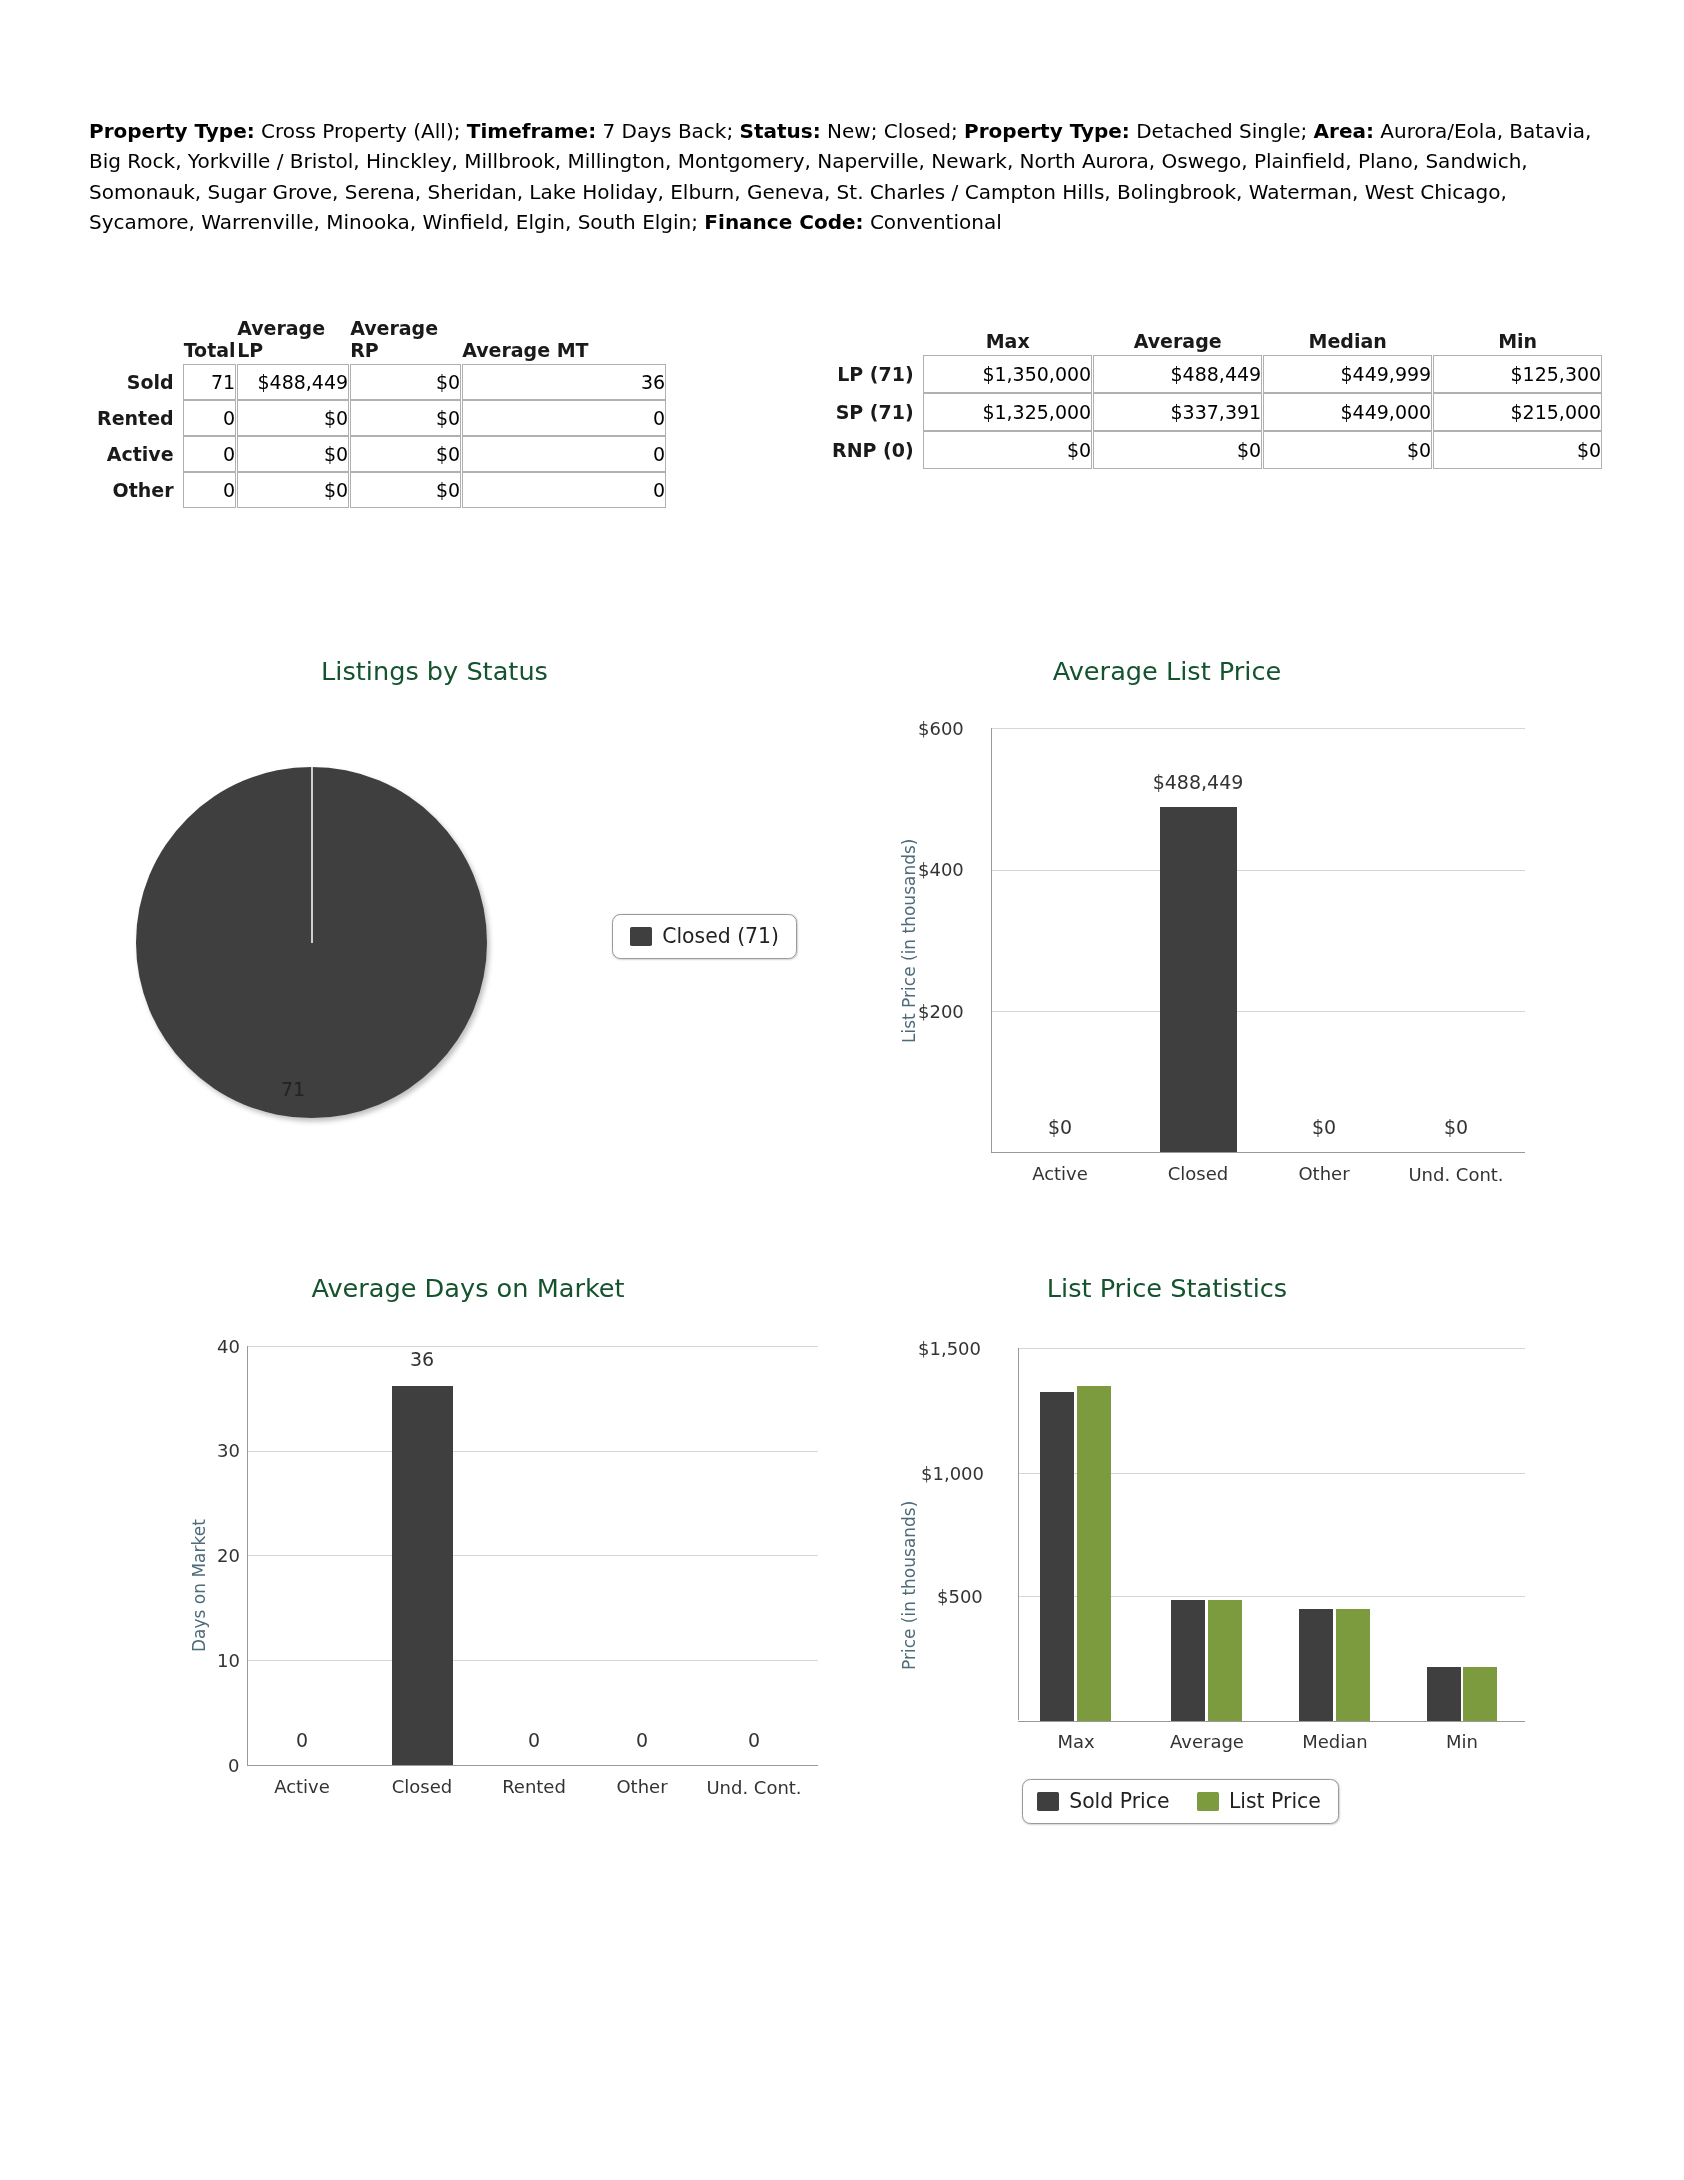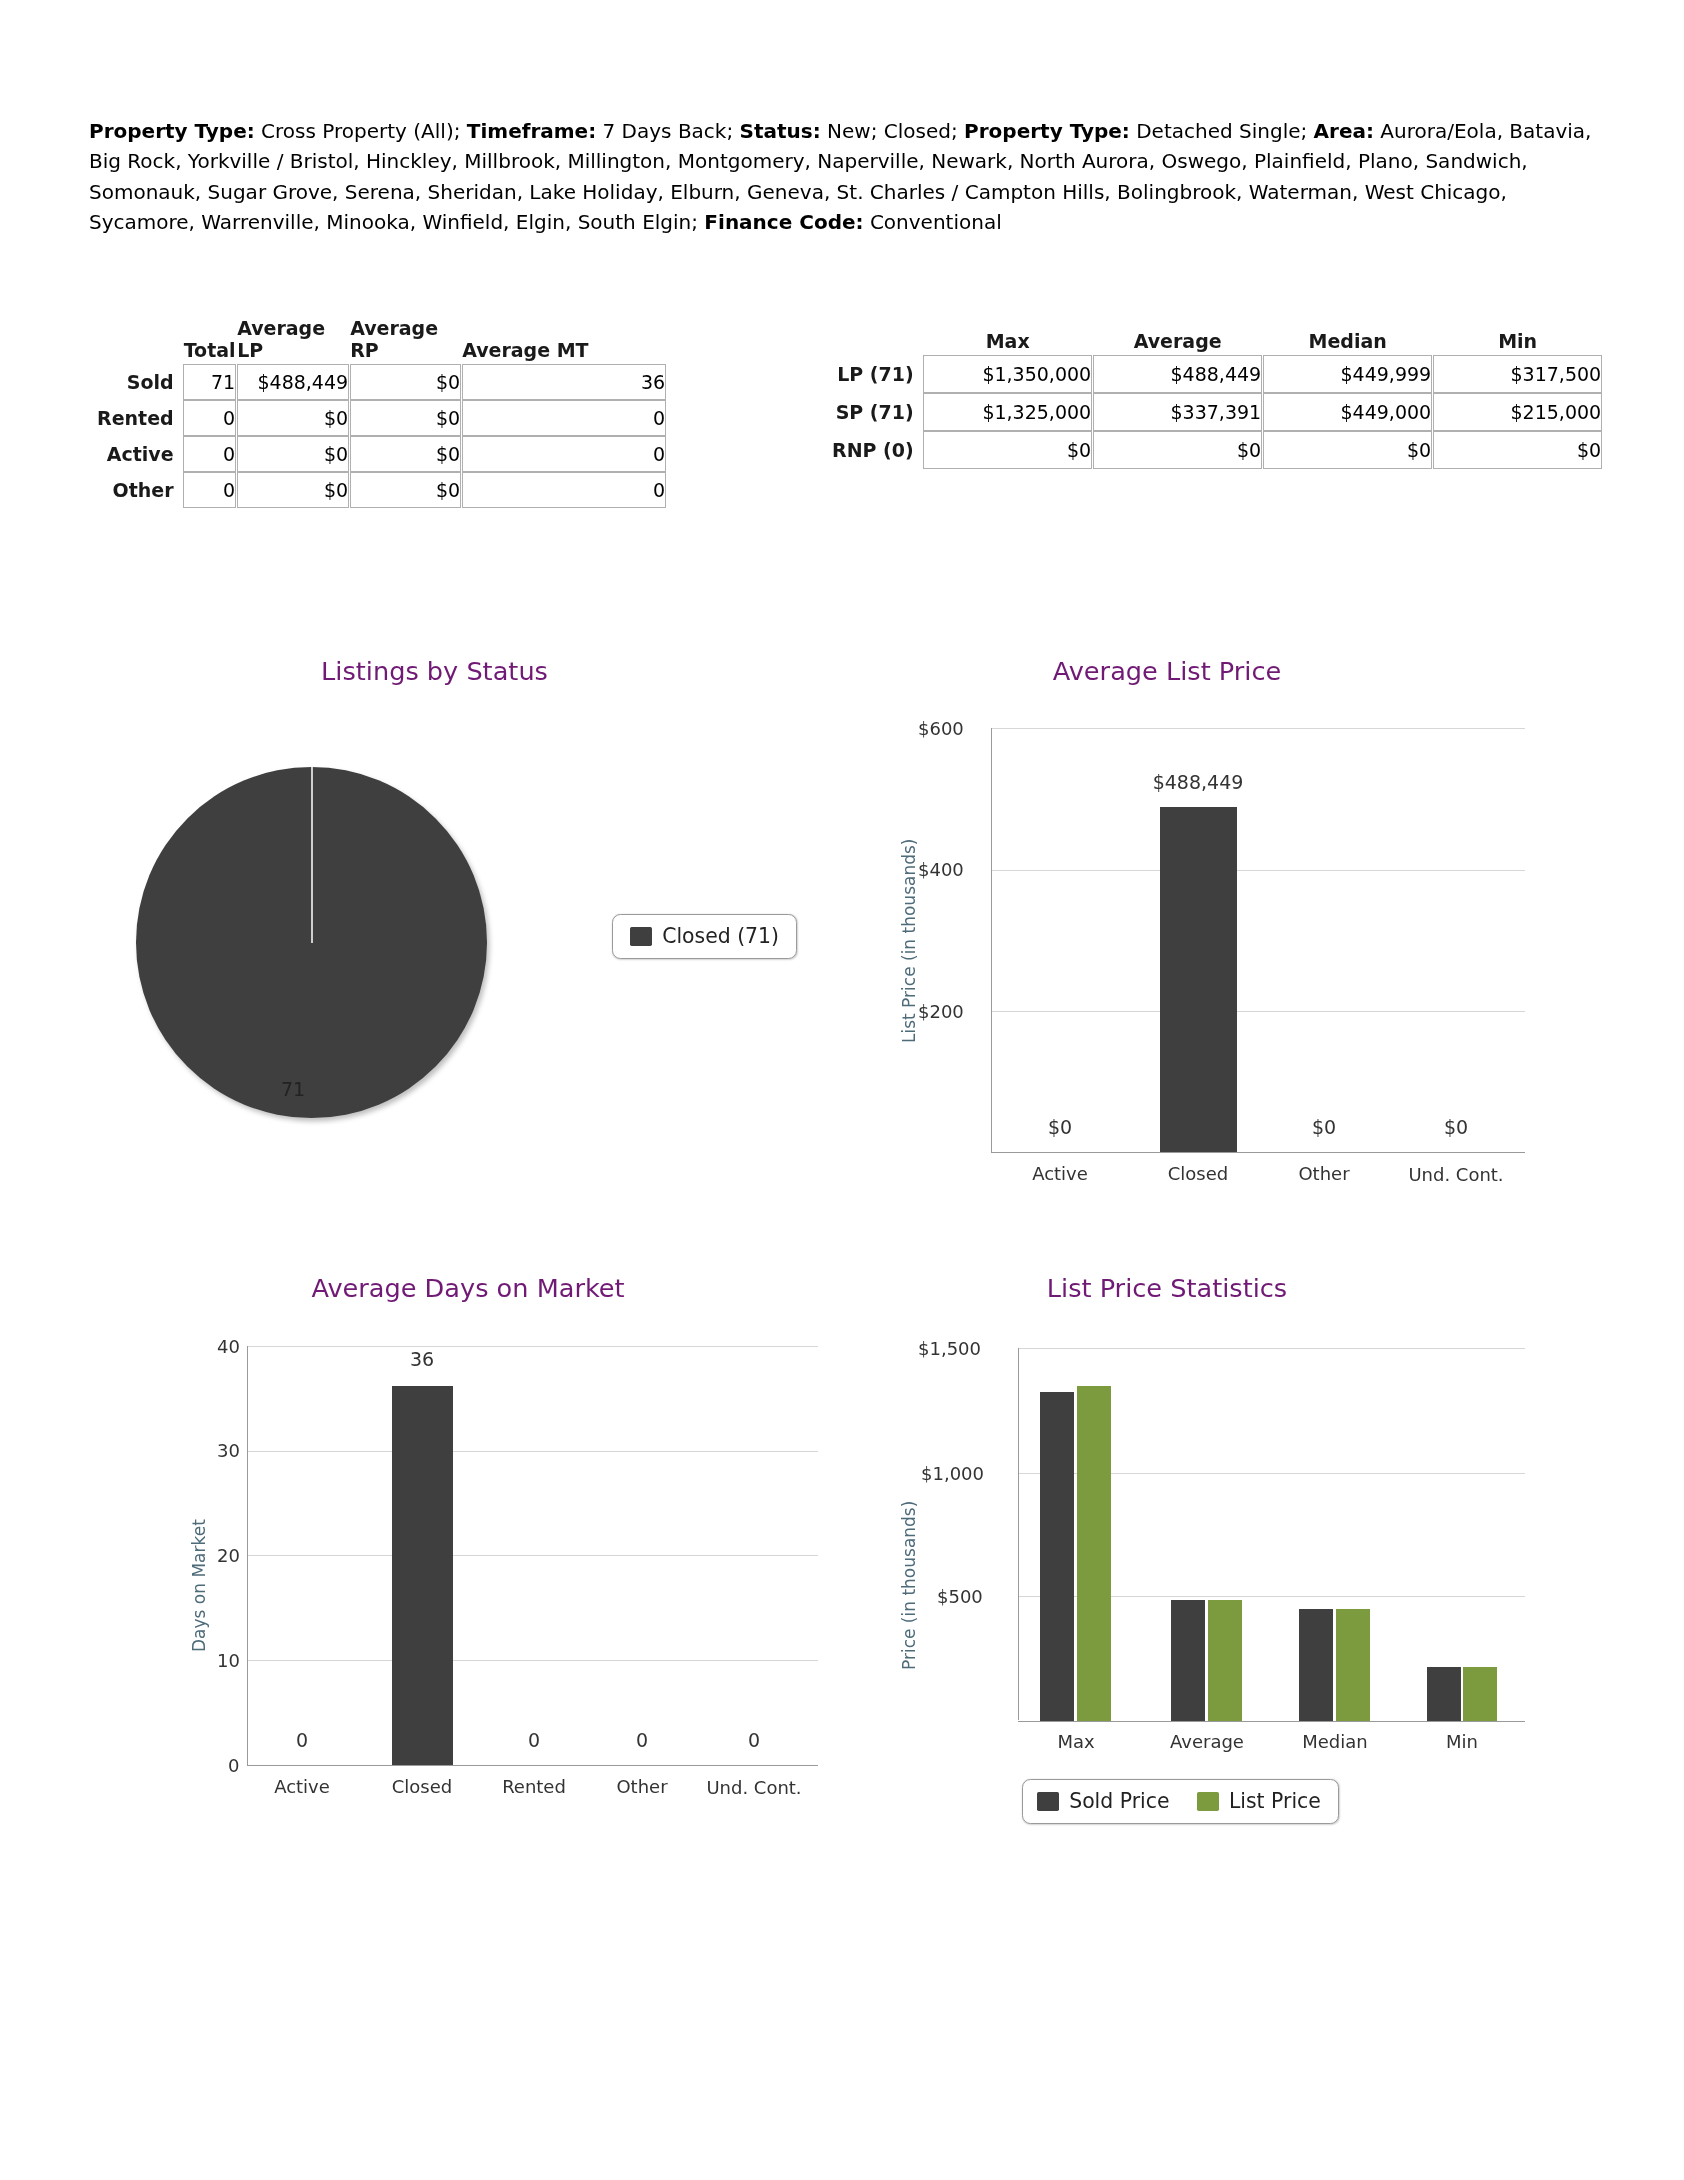--- a/index.html
+++ b/index.html
@@ -81,21 +81,21 @@
   #right-table { left: 831px; top: 317px; }
   #right-table .colhead { text-align: center; }
   #right-table .rowlabel { font-size: 19px; }
   #right-table td.cellbox, #right-table th.colhead { width: 169px; }
   #right-table tr { height: 38px; }
 
   
   .chart-title {
     position: absolute;
     font-size: 25.6px;
-    color: #701a75;
+    color: #14532d;
     text-align: center;
     font-family: "DejaVu Sans", "Liberation Sans", sans-serif;
   }
   .axis-label {
     position: absolute;
     font-size: 17px;
     color: #4e6b7a;
   }
   .axis-label.vert {
     transform: rotate(-90deg);
@@ -235,21 +235,21 @@
     <th class="colhead">Max</th>
     <th class="colhead">Average</th>
     <th class="colhead">Median</th>
     <th class="colhead">Min</th>
   </tr>
   <tr>
     <td class="rowlabel">LP (71)</td>
     <td class="cellbox">$1,350,000</td>
     <td class="cellbox">$488,449</td>
     <td class="cellbox">$449,999</td>
-    <td class="cellbox">$317,500</td>
+    <td class="cellbox">$125,300</td>
   </tr>
   <tr>
     <td class="rowlabel">SP (71)</td>
     <td class="cellbox">$1,325,000</td>
     <td class="cellbox">$337,391</td>
     <td class="cellbox">$449,000</td>
     <td class="cellbox">$215,000</td>
   </tr>
   <tr>
     <td class="rowlabel">RNP (0)</td>

